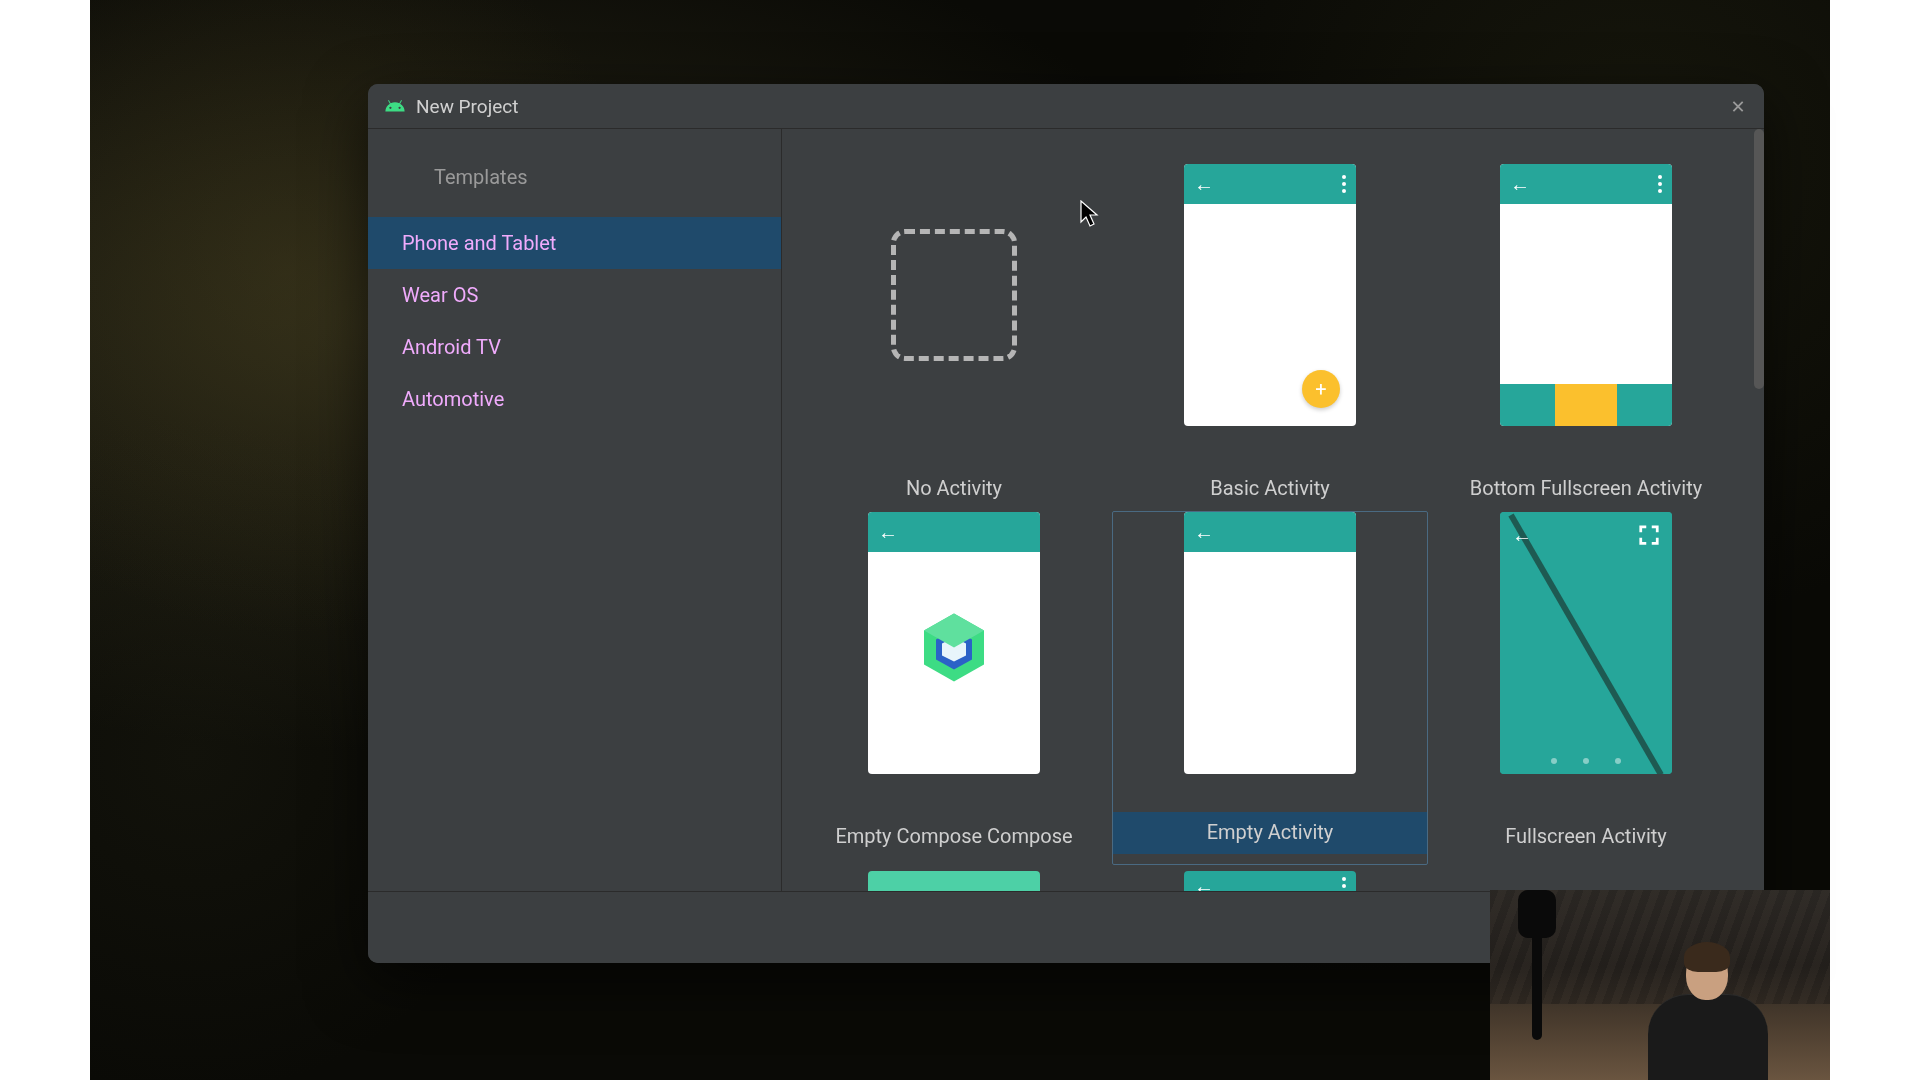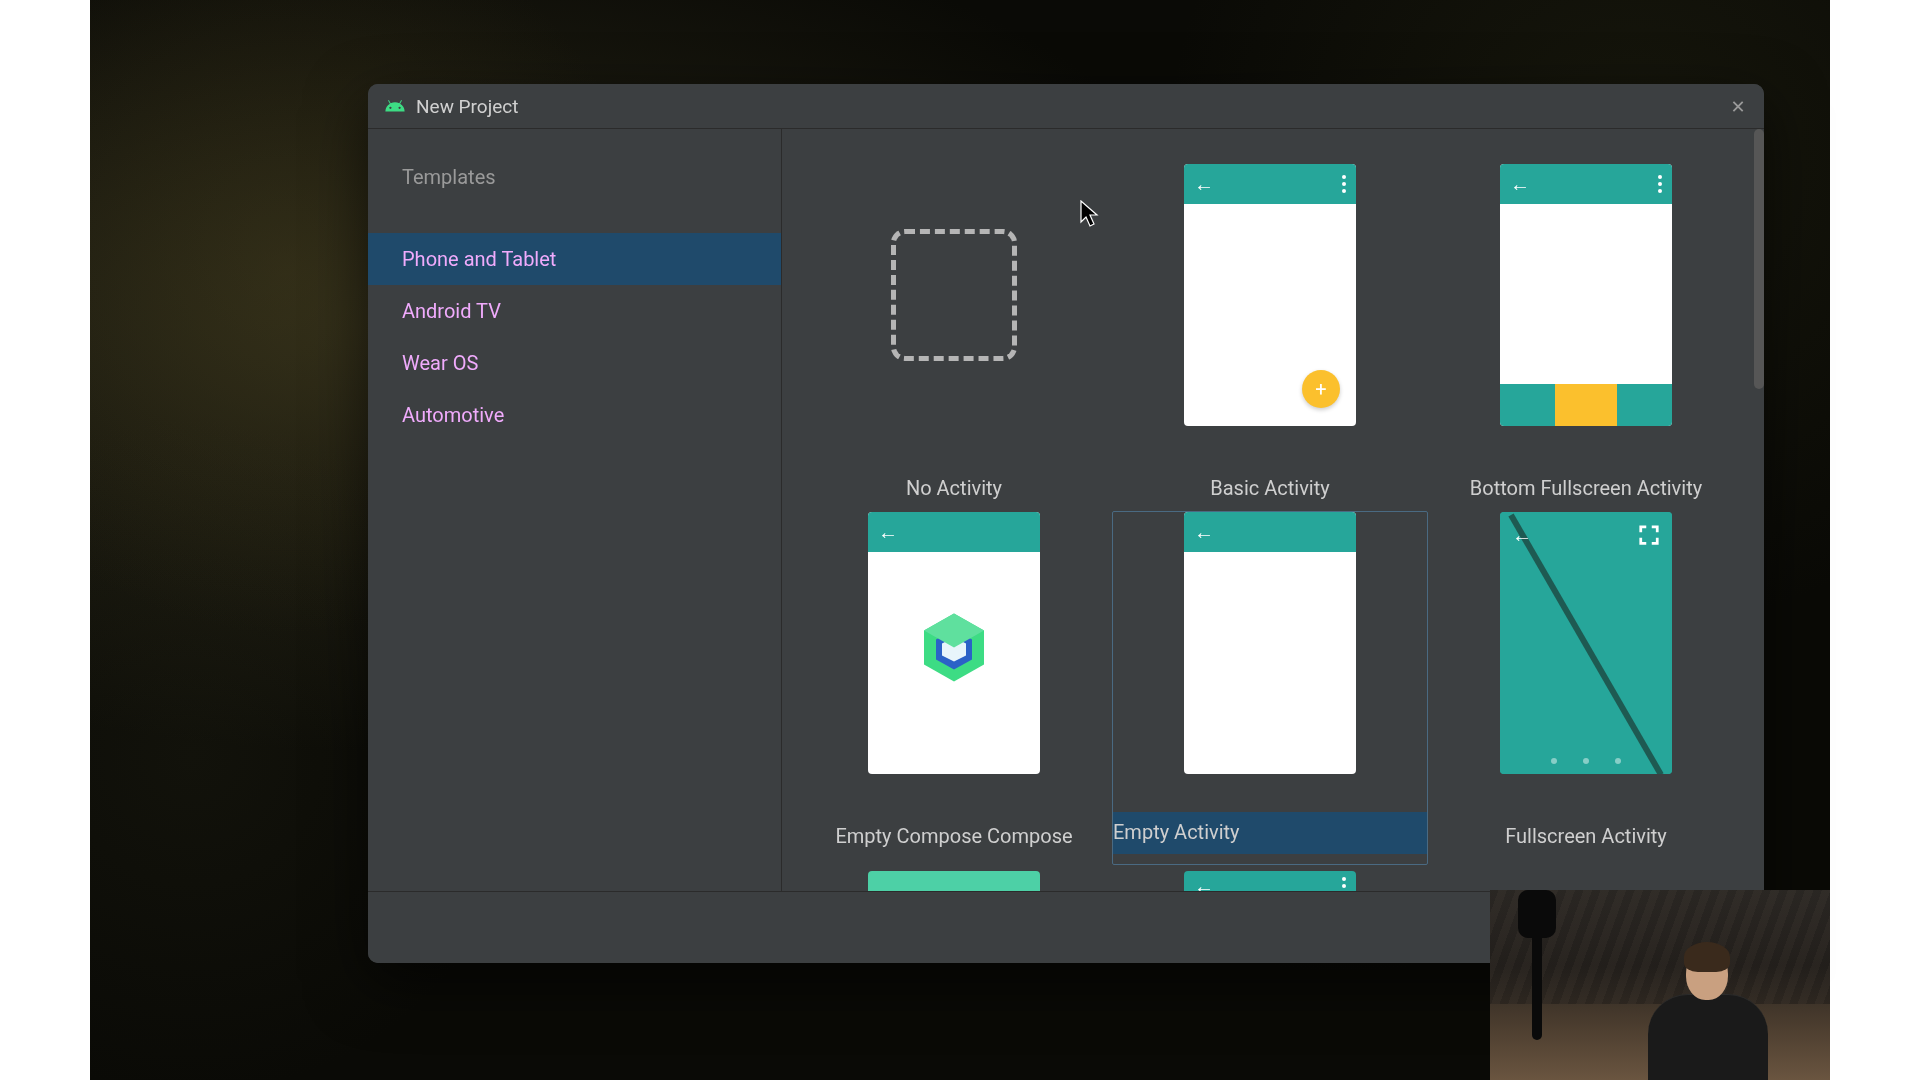--- a/index.html
+++ b/index.html
@@ -79,21 +79,22 @@
     }
     .sidebar {
       width: 414px;
       background: #3c3f41;
       border-right: 1px solid #2b2b2b;
       padding-top: 30px;
     }
     .sidebar-header {
       color: #9a9a9a;
       font-size: 20px;
-      padding: 6px 34px 44px;
+      padding: 6px 34px 28px;
+      margin-left: 32px;
     }
     .sidebar-item {
       padding: 14px 34px;
       color: #f0abfc;
       font-size: 20px;
       cursor: pointer;
     }
     .sidebar-item.selected {
       background: #1f4a6b;
     }
@@ -127,20 +128,21 @@
       cursor: pointer;
       border: 1px solid transparent;
       border-radius: 2px;
     }
     .card.selected {
       border-color: #4a6a82;
     }
     .card.selected .card-label {
       background: #1f4a6b;
       width: 100%;
+      text-align: center;
       padding-top: 8px;
       padding-bottom: 10px;
     }
     .thumb {
       width: 172px;
       height: 262px;
       background: #fff;
       border-radius: 4px;
       position: relative;
       overflow: hidden;
@@ -356,24 +358,24 @@
     </div>
   </div>
 
   <div class="body">
     <div class="sidebar">
       <div class="sidebar-header">Templates</div>
       <div class="sidebar-item selected">
         <span>Phone and Tablet</span>
       </div>
       <div class="sidebar-item">
-        <span>Android TV</span>
+        <span>Wear OS</span>
       </div>
       <div class="sidebar-item">
-        <span>Wear OS</span>
+        <span>Android TV</span>
       </div>
       <div class="sidebar-item">
         <span>Automotive</span>
       </div>
     </div>
 
     <div class="content">
       <div class="scrollbar-track"></div>
 
       <div class="grid">

